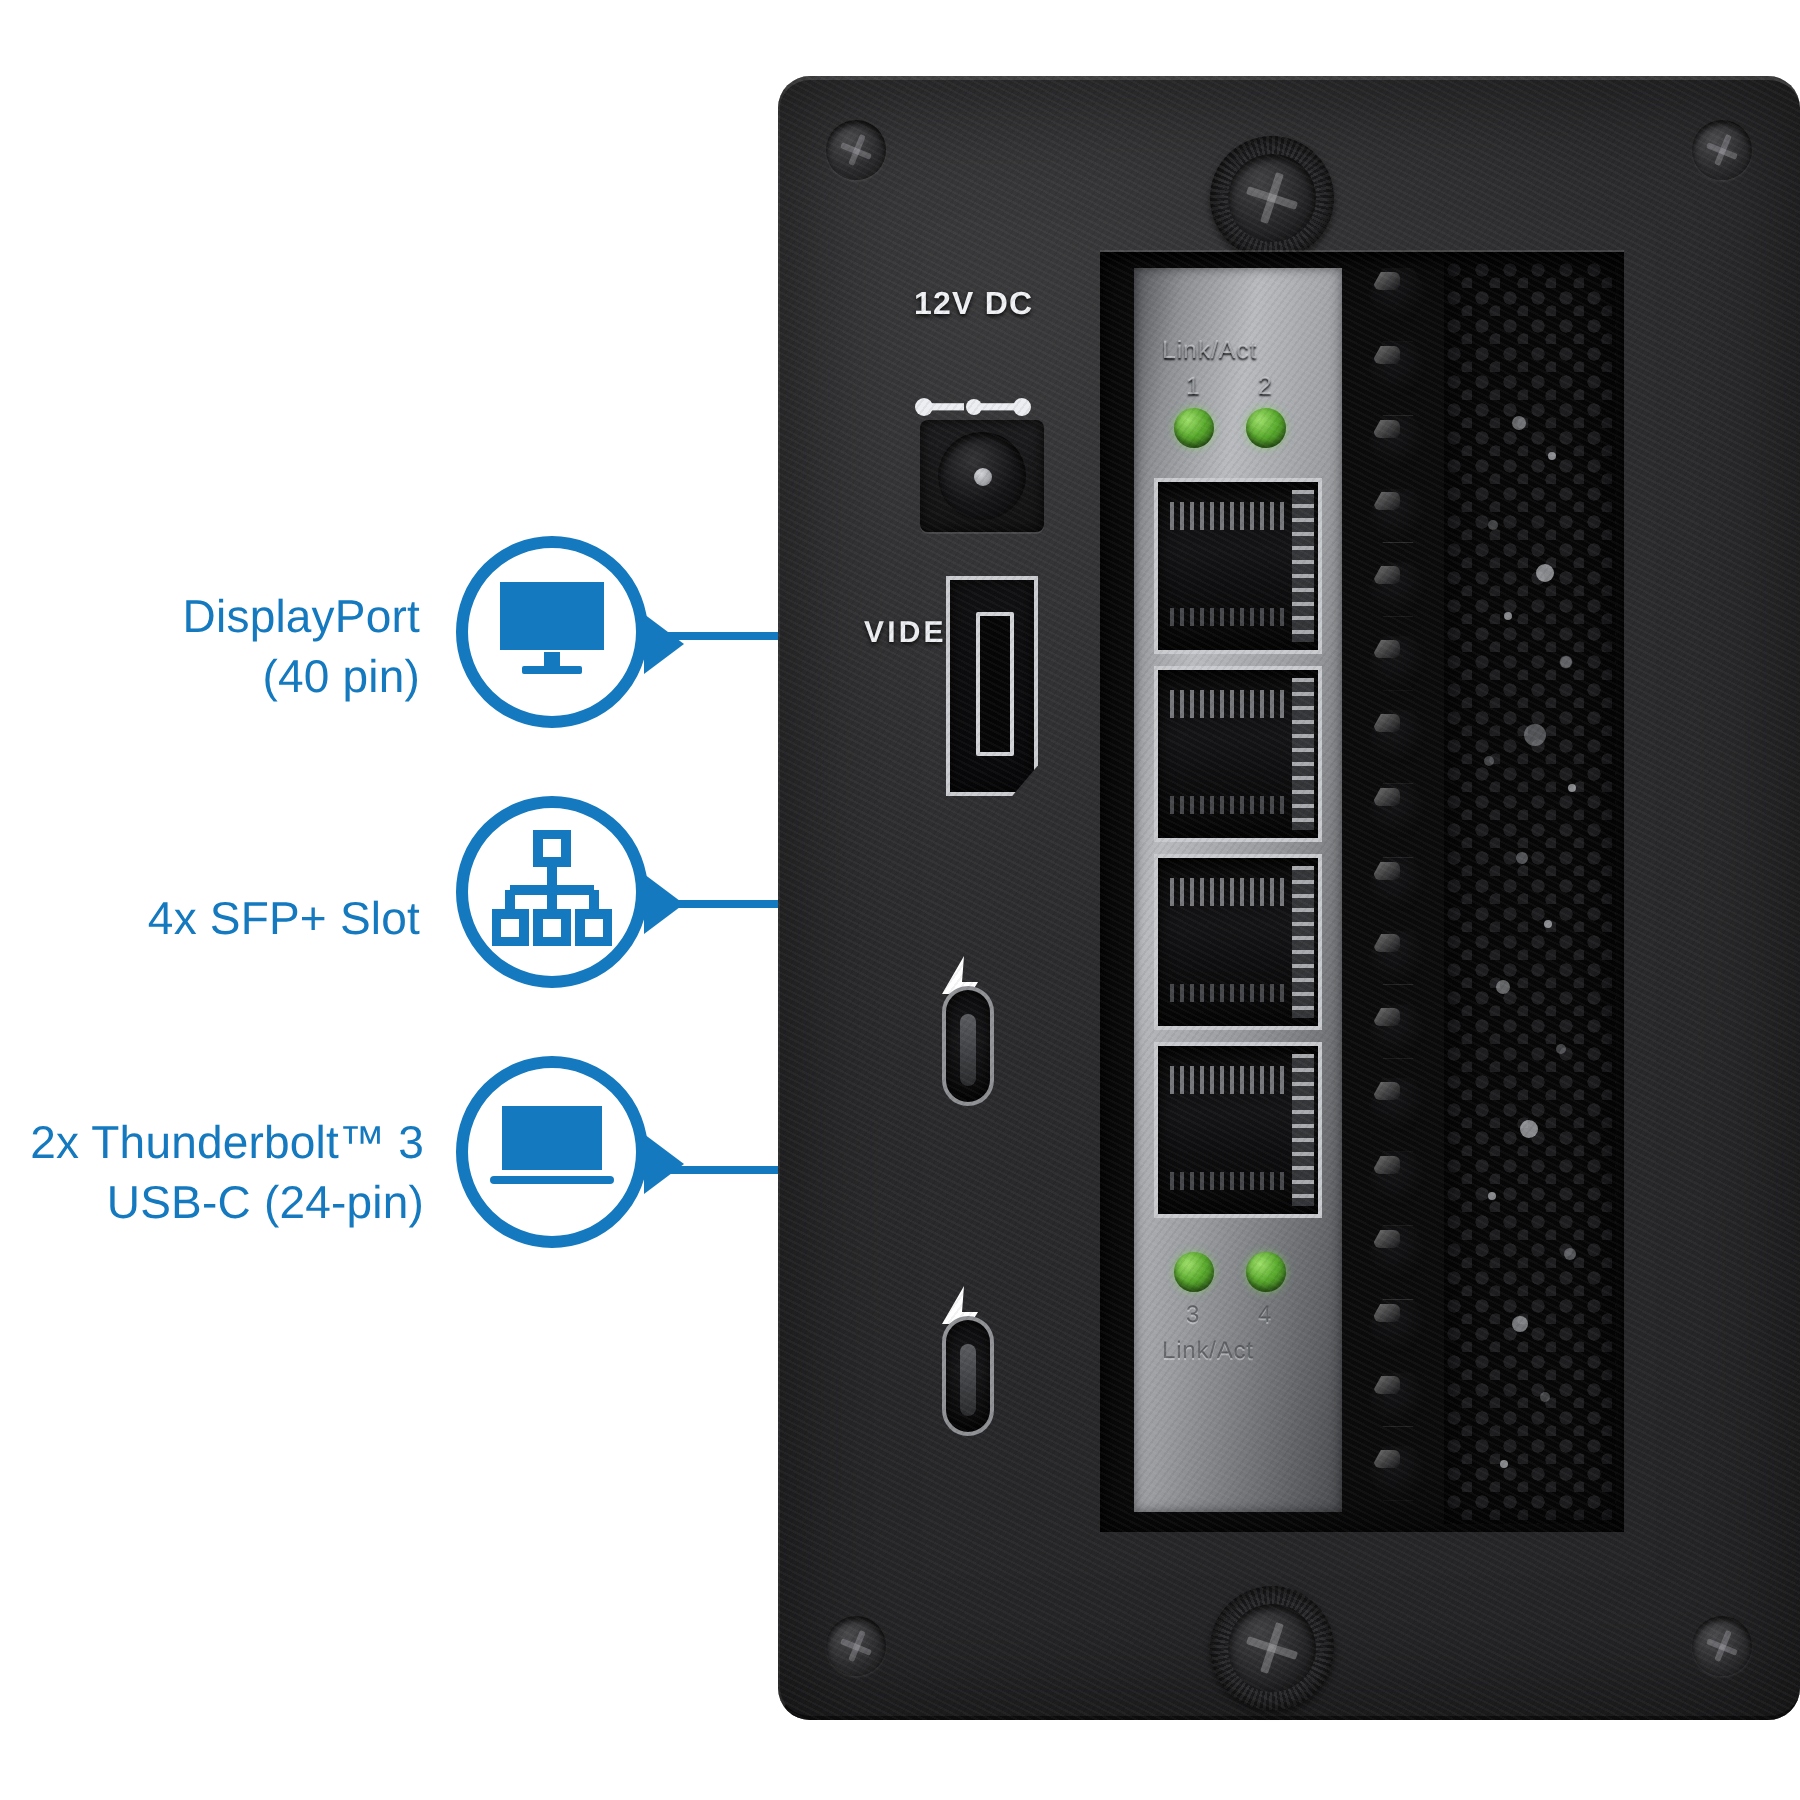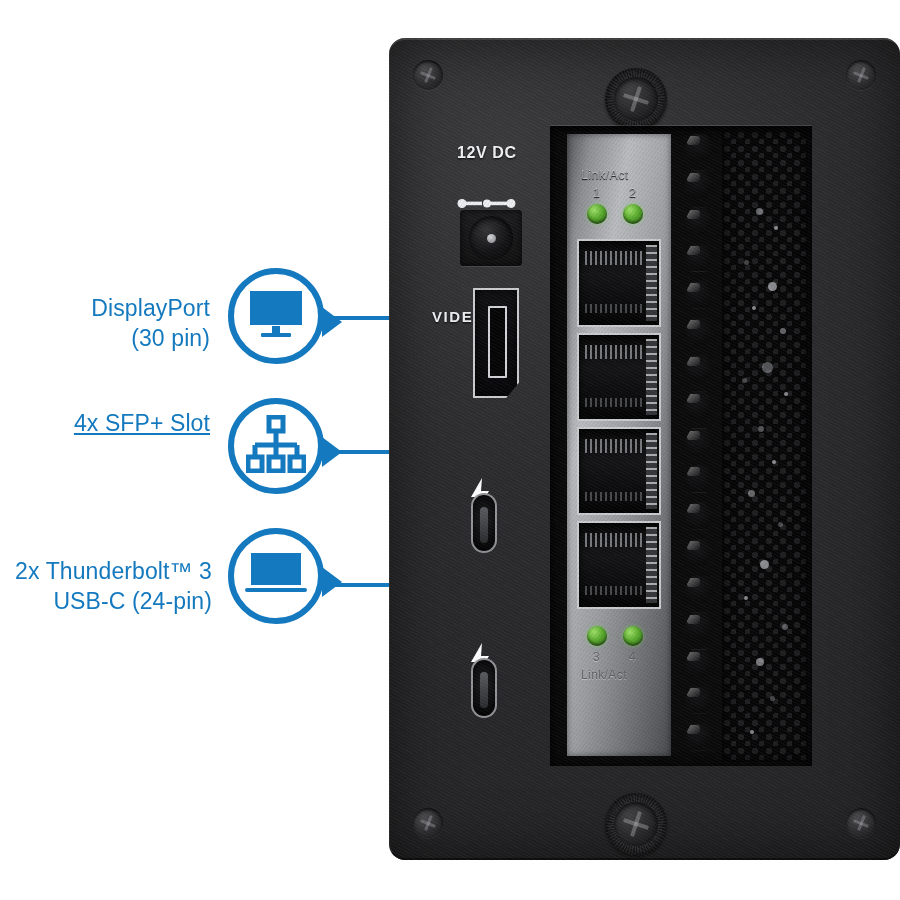--- a/index.html
+++ b/index.html
@@ -6,21 +6,21 @@
   body{width:900px;height:900px;position:relative;overflow:hidden;
        font-family:"Liberation Sans","DejaVu Sans",sans-serif;}
 
   
   .callout-label{
     position:absolute;color:#1479be;text-align:right;
     font-size:23px;line-height:30px;font-weight:400;letter-spacing:.1px;
     white-space:pre-line;
   }
   #lbl-dp{left:0;top:293px;width:210px;}
-  #lbl-sfp{left:0;top:408px;width:210px;text-decoration:underline;}
+  #lbl-sfp{left:0;top:444px;width:210px;}
   #lbl-tb{left:0;top:556px;width:212px;}
 
   
   .callout-circle{
     position:absolute;width:96px;height:96px;border-radius:50%;
     border:6px solid #1479be;background:#fff;box-sizing:border-box;
     display:flex;align-items:center;justify-content:center;
   }
   #cir-dp{left:228px;top:268px;}
   #cir-sfp{left:228px;top:398px;}
@@ -222,21 +222,21 @@
 
 <div class="lead" style="left:330px;top:316px;width:96px;height:4px;"></div>
 
 <div class="lead" style="left:330px;top:450px;width:243px;height:4px;"></div>
 <div class="lead" style="left:569px;top:232px;width:4px;height:440px;"></div>
 
 <div class="lead" style="left:330px;top:583px;width:135px;height:4px;"></div>
 <div class="lead" style="left:461px;top:478px;width:4px;height:203px;"></div>
 
 <div class="callout-label" id="lbl-dp">DisplayPort
-(30 pin)</div>
+(40 pin)</div>
 
 <div class="callout-label" id="lbl-sfp">4x SFP+ Slot</div>
 
 <div class="callout-label" id="lbl-tb">2x Thunderbolt™ 3
 USB-C (24-pin)</div>
 
 <div class="callout-circle" id="cir-dp">
   <span>
     <svg width="58" height="52" viewBox="0 0 58 52">
       <rect x="2" y="2" width="54" height="36" rx="1" fill="#1479be" stroke="#ffffff" stroke-width="2"></rect>

